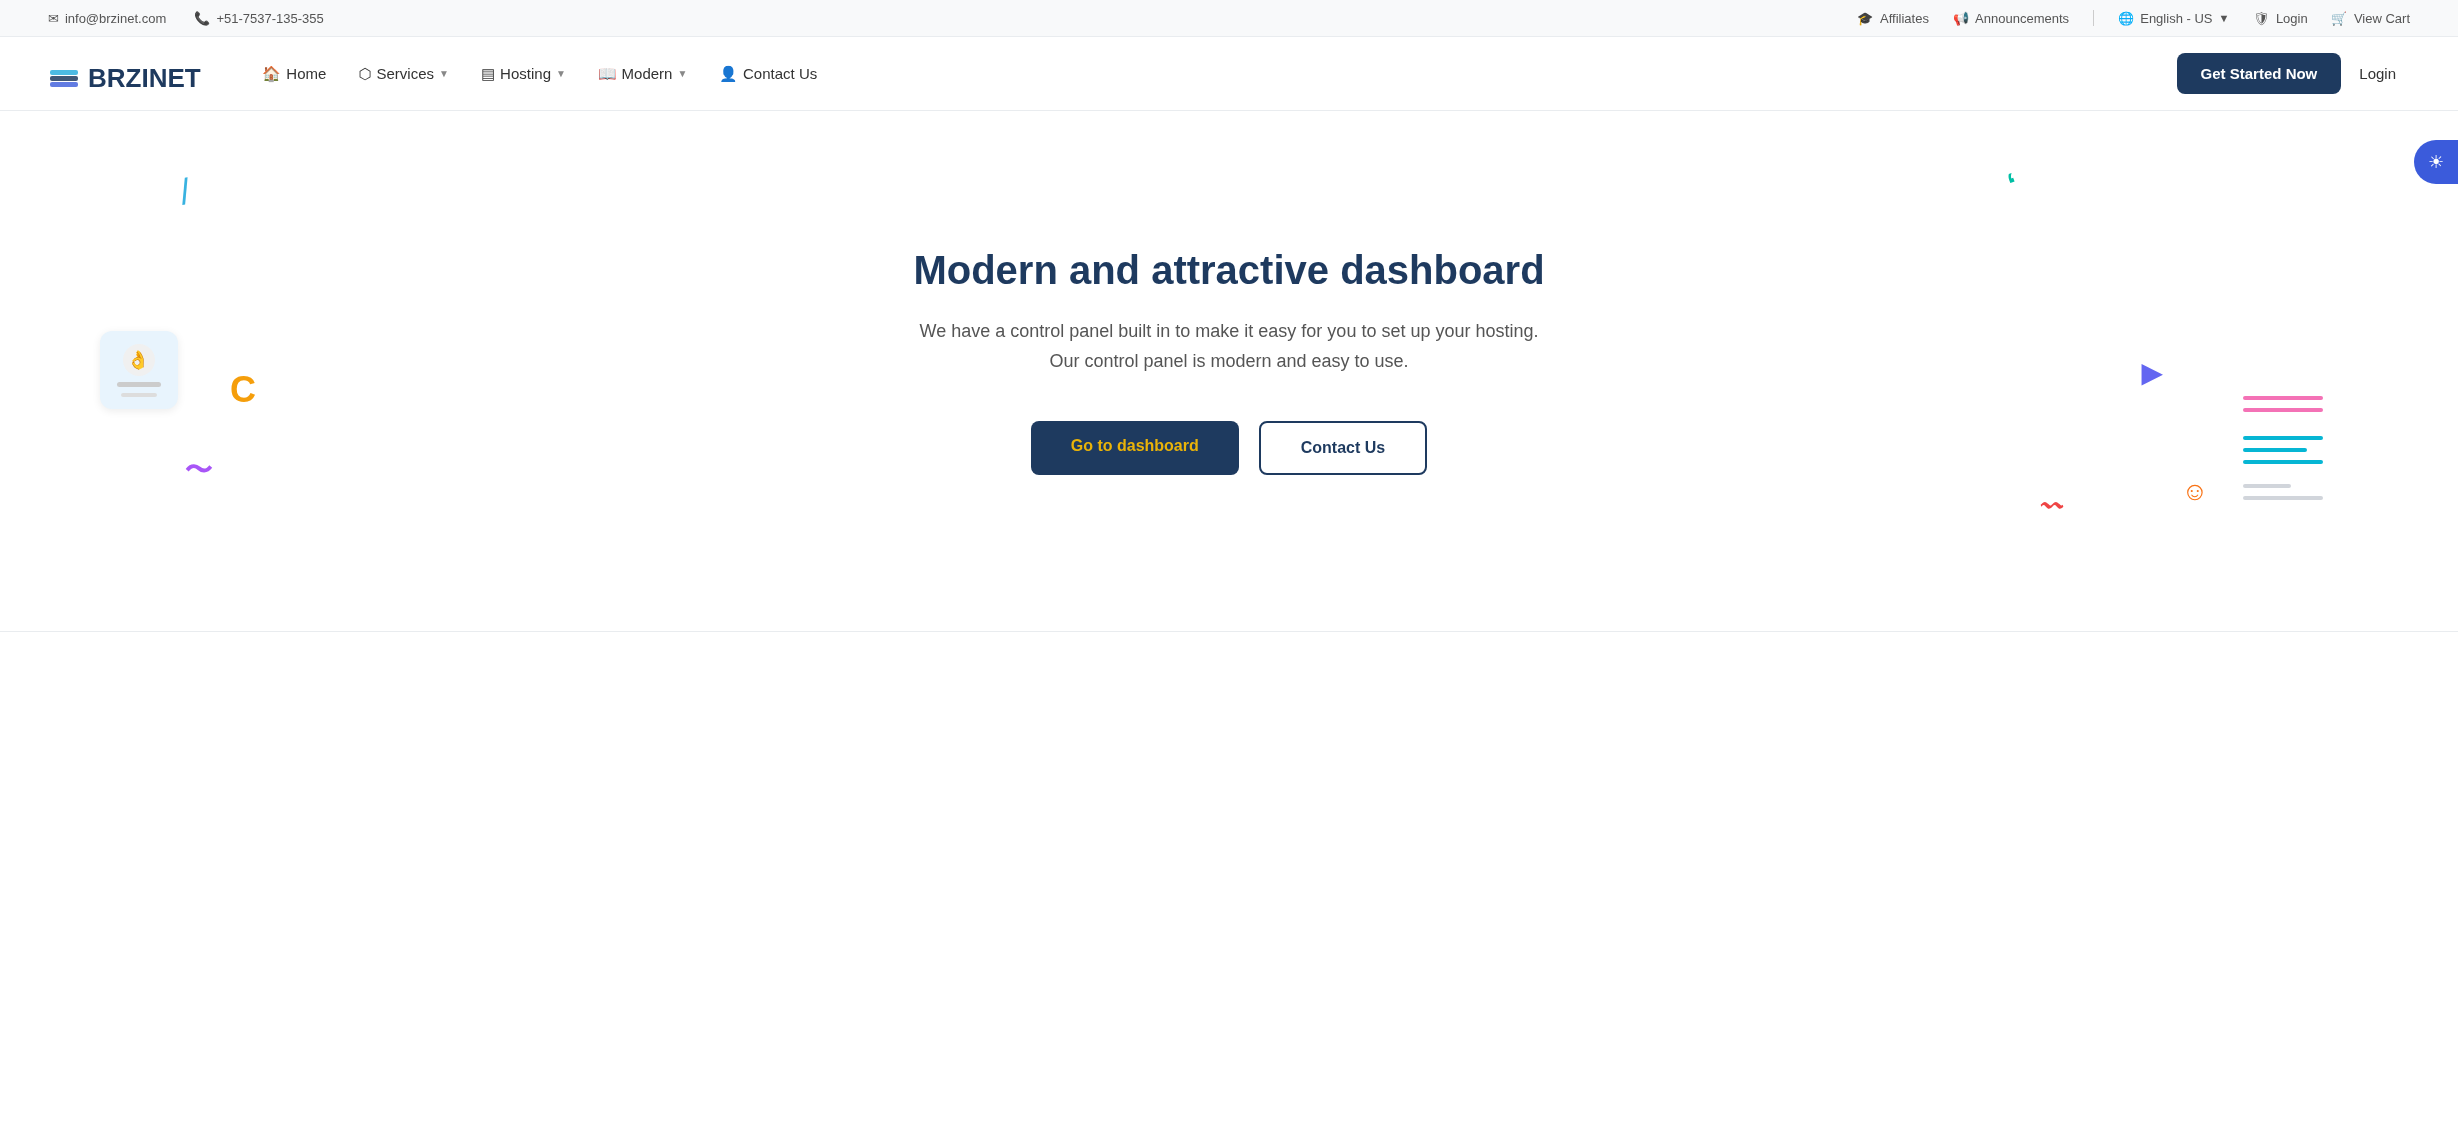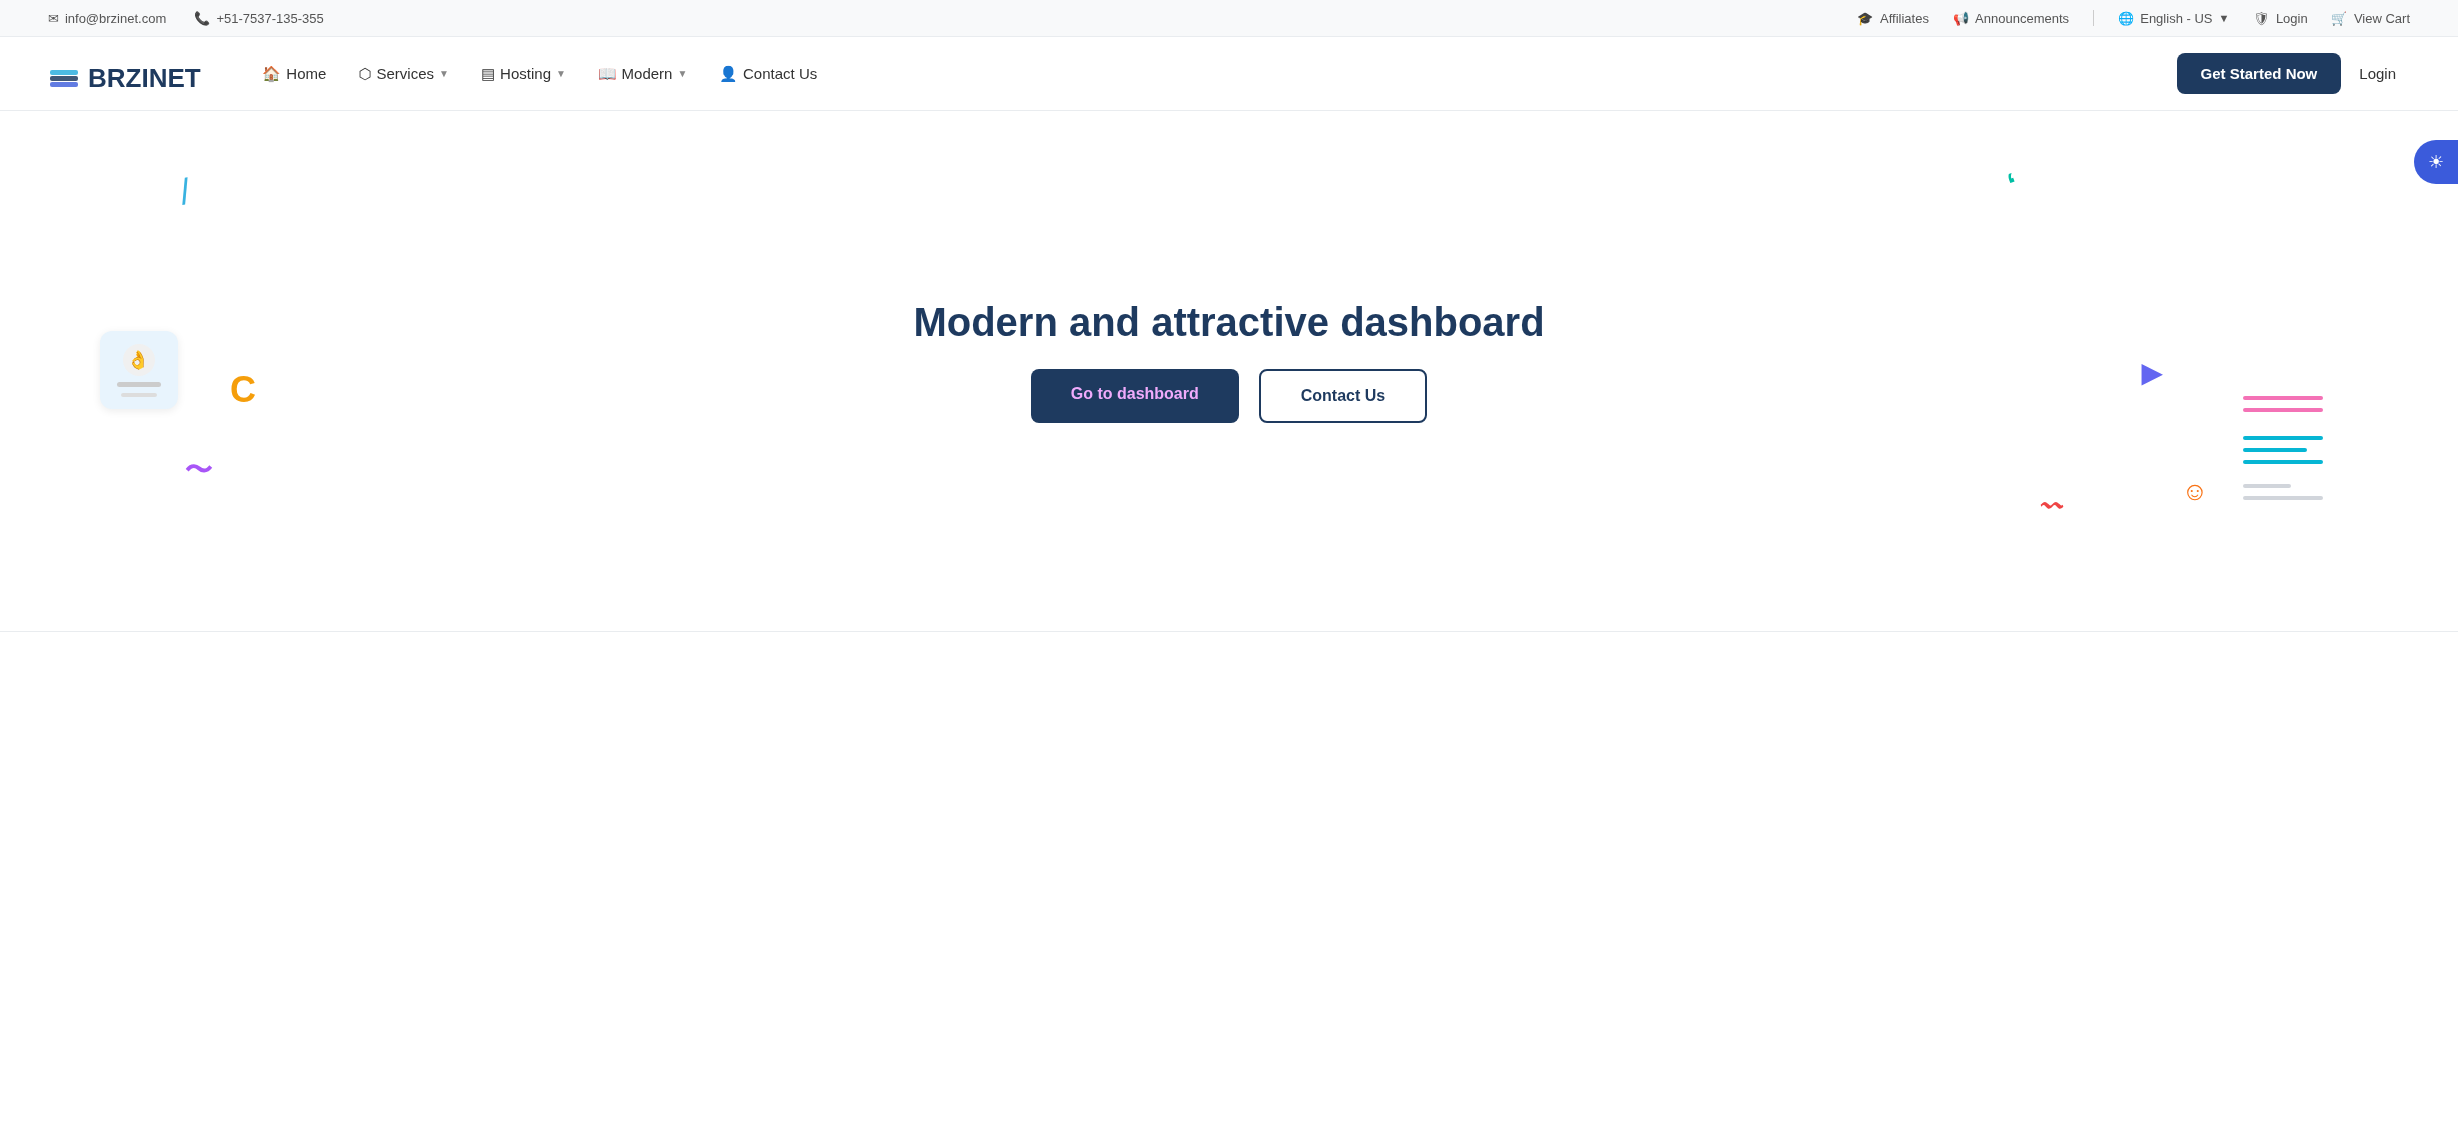--- a/index.html
+++ b/index.html
@@ -114,21 +114,21 @@
       position: relative;
     }
     .hero-buttons {
       display: flex;
       gap: 20px;
       z-index: 2;
       position: relative;
     }
     .btn-primary {
       background: #1e3a5f;
-      color: #f0abfc;
+      color: #eab308;
       padding: 16px 40px;
       border-radius: 8px;
       font-size: 16px;
       font-weight: 600;
       cursor: pointer;
       border: none;
       text-decoration: none;
     }
     .btn-outline {
       background: #fff;
@@ -333,20 +333,21 @@
     <div class="deco-line" style="width:80px; background:#d1d5db;"></div>
   </div>
 
   <span class="deco deco-arrow" style="top:245px; right:295px; font-size:28px; color:#6366f1;">▶</span>
 
   <span class="deco deco-squiggle-red" style="top:375px; right:395px; font-size:22px; color:#ef4444;">〰</span>
 
   <span class="deco deco-smiley" style="top:365px; right:250px; font-size:26px; color:#f97316;">☺</span>
 
   <h1 class="hero-title">Modern and attractive dashboard</h1>
+  <p class="hero-subtitle">We have a control panel built in to make it easy for you to set up your hosting. Our control panel is modern and easy to use.</p>
   <div class="hero-buttons">
     <a href="#" class="btn-primary">Go to dashboard</a>
     <a href="#" class="btn-outline">Contact Us</a>
   </div>
 </section>
 
 <div class="footer-line"></div>
 
 <div class="theme-toggle">
   <span>☀</span>

